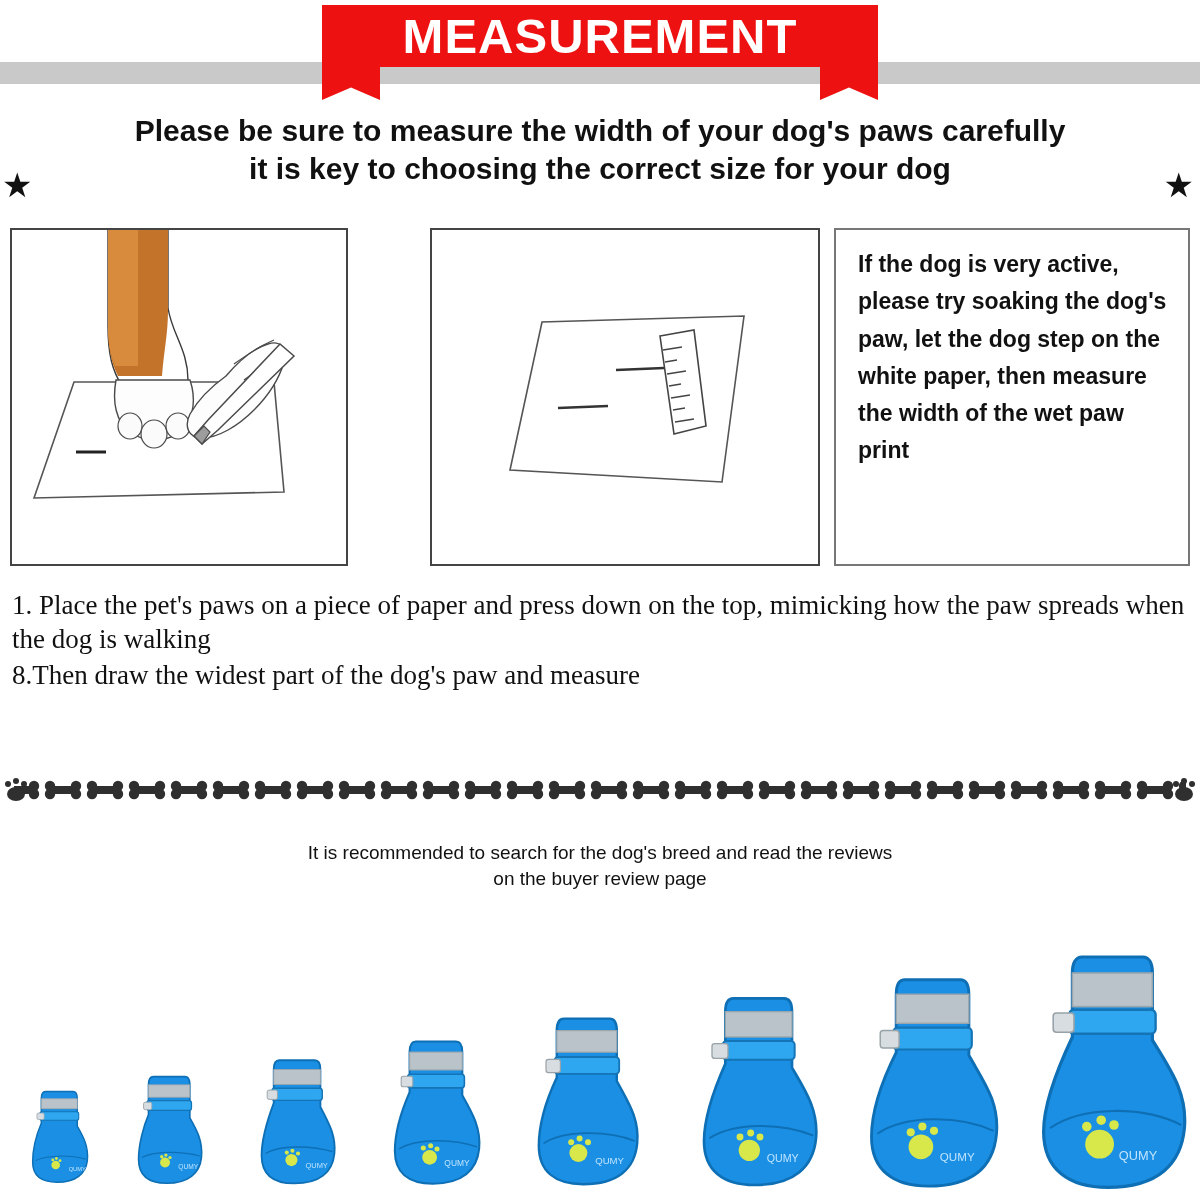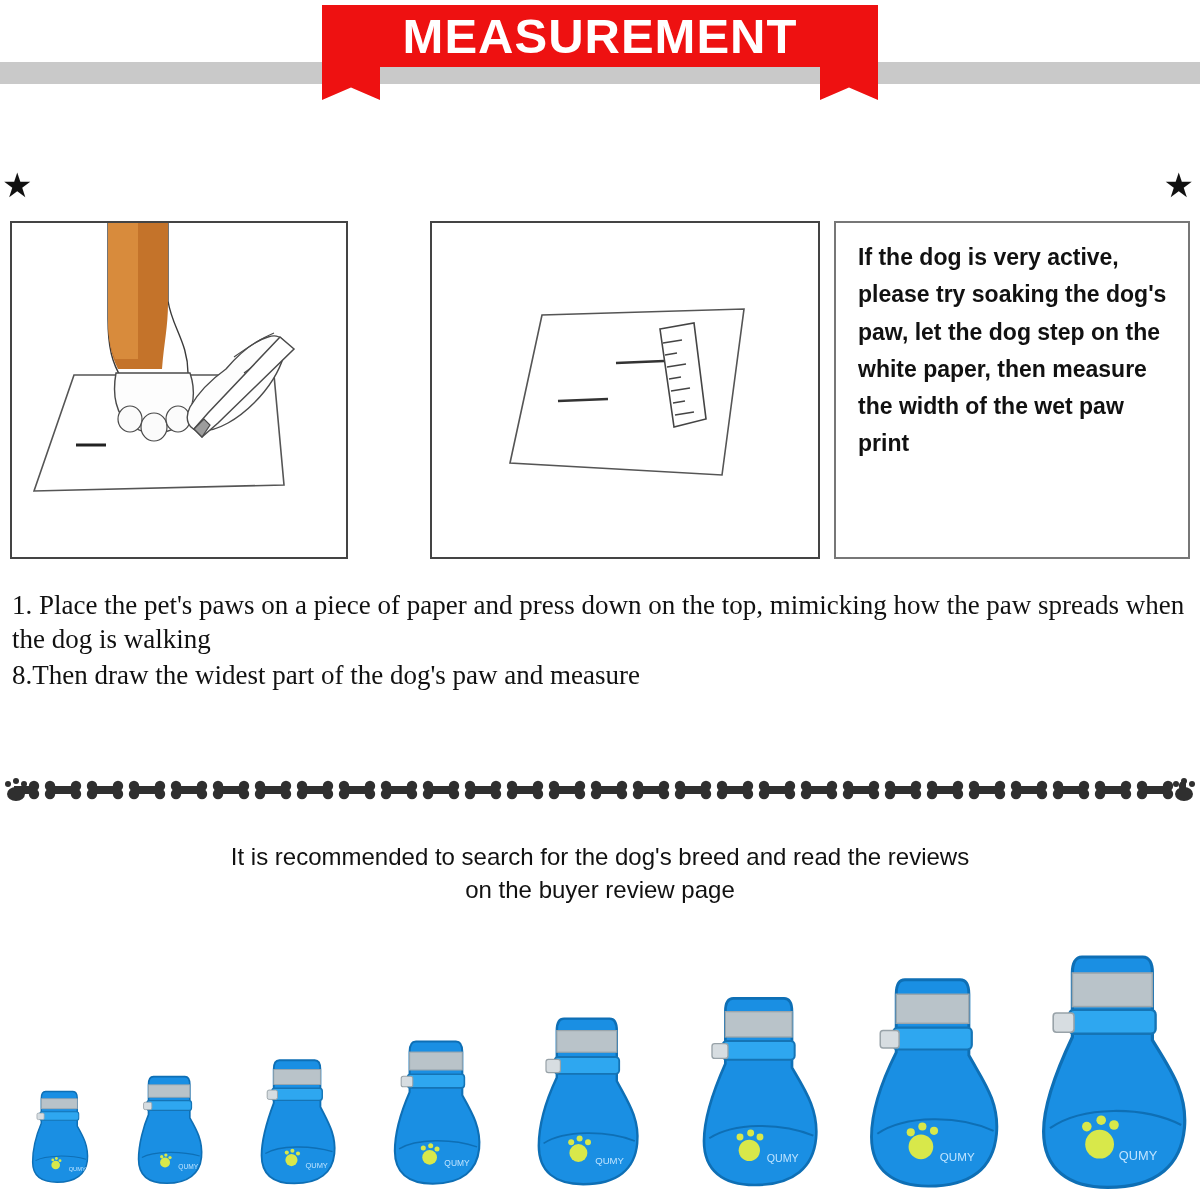--- a/index.html
+++ b/index.html
@@ -65,21 +65,21 @@
     font-size: 34px;
     color: #111;
     line-height: 1;
   }
   .star-l { top: 168px; left: 2px; }
   .star-r { top: 168px; right: 6px; }
 
   
   .boxes {
     position: absolute;
-    top: 221px; left: 10px;
+    top: 228px; left: 10px;
     width: 991px; height: 340px; text-decoration: underline;
   }
   .box {
     position: absolute;
     border: 2px solid #444;
     background: #ffffff;
   }
   .box1 { left: 0;    top: 0; width: 338px; height: 338px; }
   .box2 { left: 420px; top: 0; width: 390px; height: 338px; }
   .box3 { left: 824px; top: 0; width: 356px; height: 338px; border: 2px solid #777; }
@@ -112,21 +112,21 @@
   .divider {
     position: absolute;
     top: 772px; left: 0; width: 1200px; height: 36px;
   }
 
   
   .recommend {
     position: absolute;
     top: 840px; left: 0; width: 1200px;
     text-align: center;
-    font-size: 24px;
+    font-size: 19px;
     color: #111;
     line-height: 1.38;
     padding: 0 30px;
   }
 
   
   .boots {
     position: absolute;
     bottom: 0; left: 0; width: 1200px; height: 258px;
   }
@@ -139,20 +139,24 @@
 
   <div class="banner-wrap">
     <div class="banner-grey"></div>
     <div class="ribbon-tail-l"></div>
     <div class="ribbon-tail-r"></div>
     <div class="ribbon">
       <span class="ribbon-title">MEASUREMENT</span>
     </div>
   </div>
 
+  <div class="headline">
+    <div>Please be sure to measure the width of your dog's paws carefully</div>
+    <div>it is key to choosing the correct size for your dog</div>
+  </div>
   <span class="star star-l">★</span>
   <span class="star star-r">★</span>
 
   <div class="boxes">
 
     <div class="box box1">
       <svg class="ill1" viewBox="0 0 334 334">
 
         <polygon points="22,268 62,152 262,152 272,262" fill="#ffffff" stroke="#555" stroke-width="1.6"></polygon>
 

